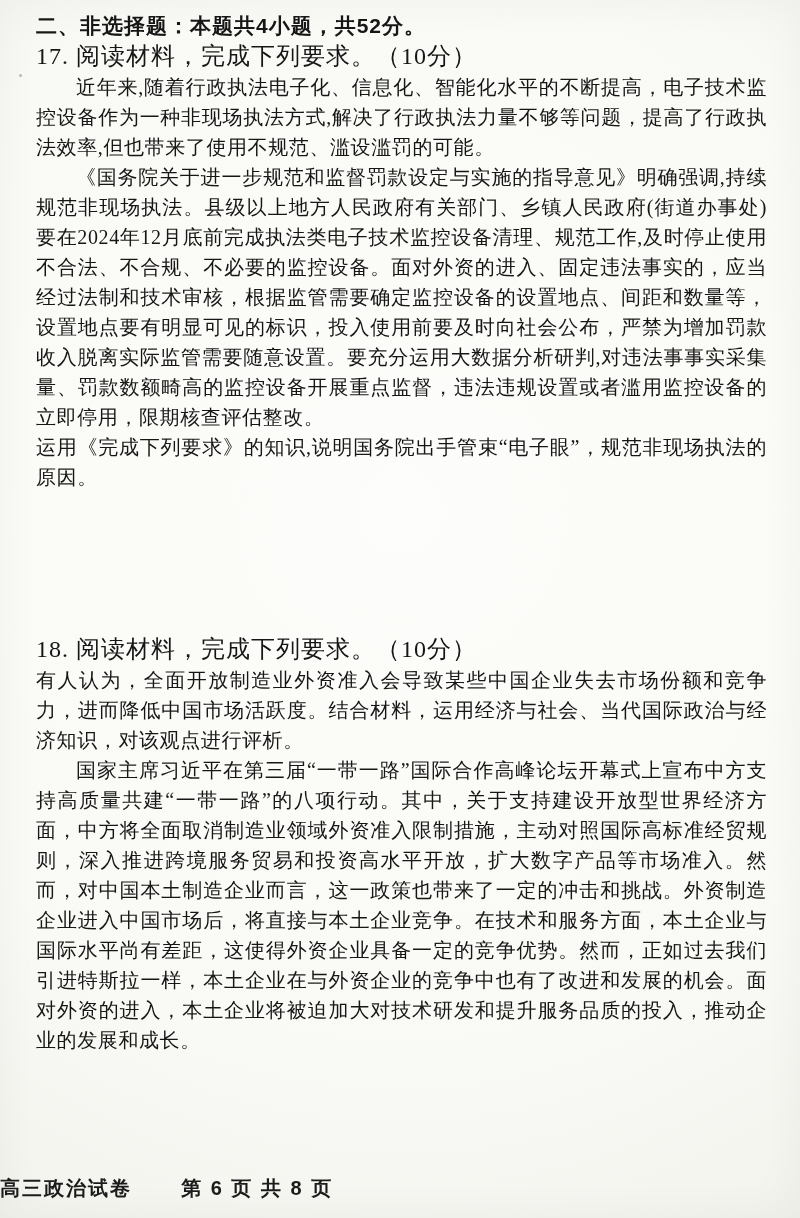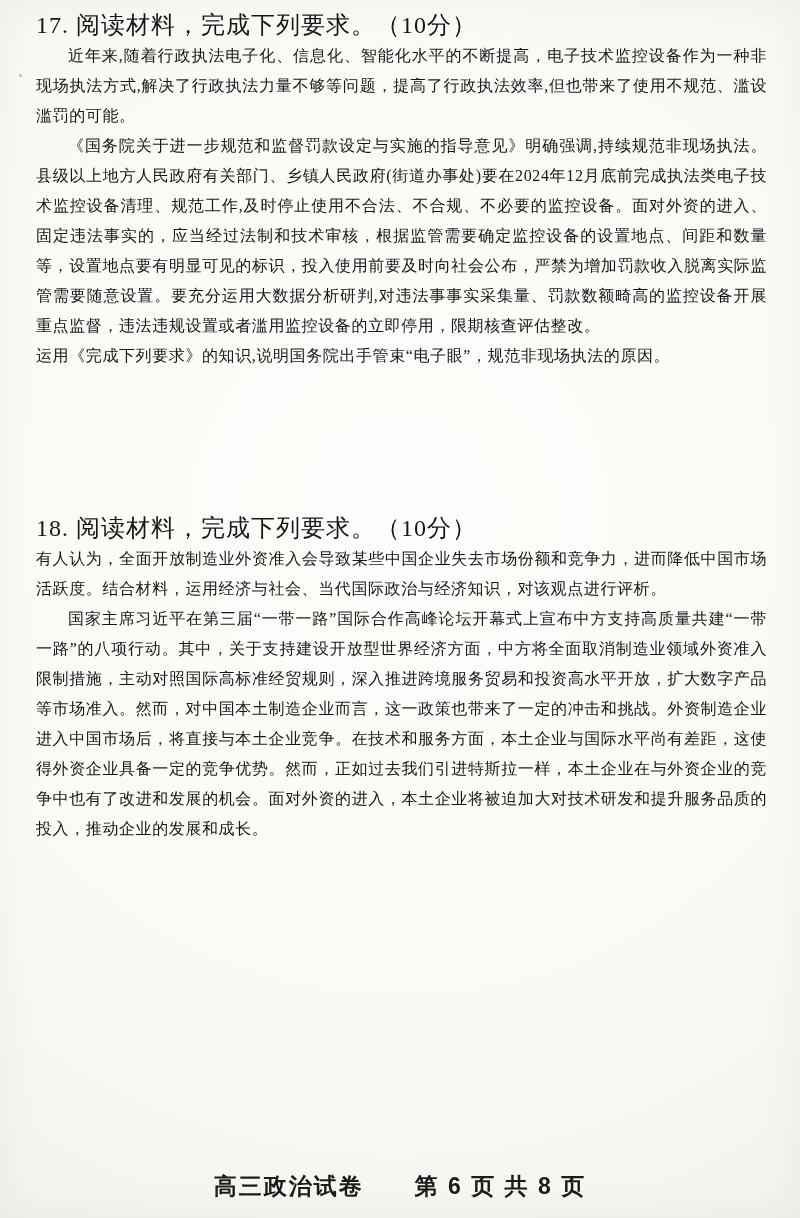--- a/index.html
+++ b/index.html
@@ -24,37 +24,36 @@
     letter-spacing: 1px;
     font-family: "Liberation Sans", sans-serif;
   }
   .q-heading {
     font-size: 24px;
     line-height: 31px;
     letter-spacing: 1px;
   }
   .para {
     margin: 0;
-    font-size: 16px;
+    font-size: 20px;
     line-height: 30px;
     letter-spacing: 0.6px;
     text-align: justify;
     text-justify: inter-ideograph;
   }
   .indent { text-indent: 2em; }
   .task { text-indent: 0; }
   .answer-space { height: 142px; }
   .footer {
     position: absolute;
     left: 0; right: 0;
     bottom: 16px;
-    text-align: center;
     font-family: "Liberation Sans", sans-serif;
     font-weight: bold;
-    font-size: 23px;
+    font-size: 20px;
     letter-spacing: 2px;
     color: #1b1b1b;
   }
   .footer-gap { display: inline-block; width: 34px; }
   .speck {
     position: absolute;
     left: 19px; top: 74px;
     width: 3px; height: 3px;
     border-radius: 50%;
     background: #9a9a94;
@@ -62,20 +61,21 @@
   }
 </style>
 </head>
 <body>
 
 <div class="page">
   <span class="speck"></span>
 
   <div class="content">
 
+    <h2 class="section-title">二、非选择题：本题共4小题，共52分。</h2>
 
     <section>
       <div class="q-heading">17. 阅读材料，完成下列要求。（10分）</div>
       <p class="para indent">近年来,随着行政执法电子化、信息化、智能化水平的不断提高，电子技术监控设备作为一种非现场执法方式,解决了行政执法力量不够等问题，提高了行政执法效率,但也带来了使用不规范、滥设滥罚的可能。</p>
       <p class="para indent">《国务院关于进一步规范和监督罚款设定与实施的指导意见》明确强调,持续规范非现场执法。县级以上地方人民政府有关部门、乡镇人民政府(街道办事处)要在2024年12月底前完成执法类电子技术监控设备清理、规范工作,及时停止使用不合法、不合规、不必要的监控设备。面对外资的进入、固定违法事实的，应当经过法制和技术审核，根据监管需要确定监控设备的设置地点、间距和数量等，设置地点要有明显可见的标识，投入使用前要及时向社会公布，严禁为增加罚款收入脱离实际监管需要随意设置。要充分运用大数据分析研判,对违法事事实采集量、罚款数额畸高的监控设备开展重点监督，违法违规设置或者滥用监控设备的立即停用，限期核查评估整改。</p>
       <p class="para task">运用《完成下列要求》的知识,说明国务院出手管束“电子眼”，规范非现场执法的原因。</p>
     </section>
 
     <div class="answer-space"></div>
 

